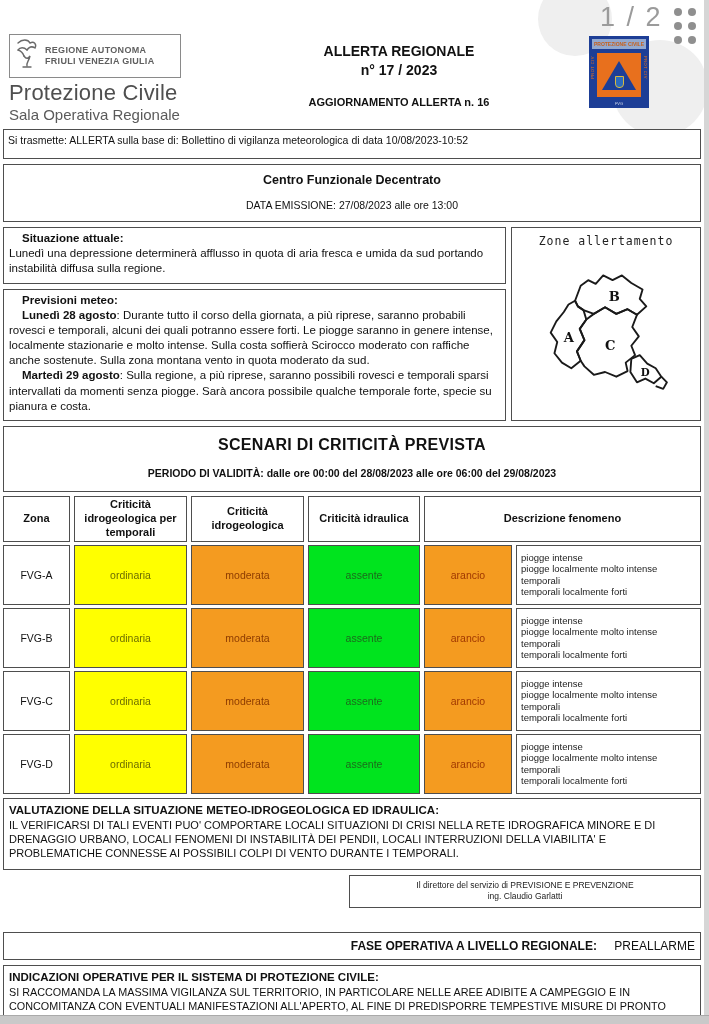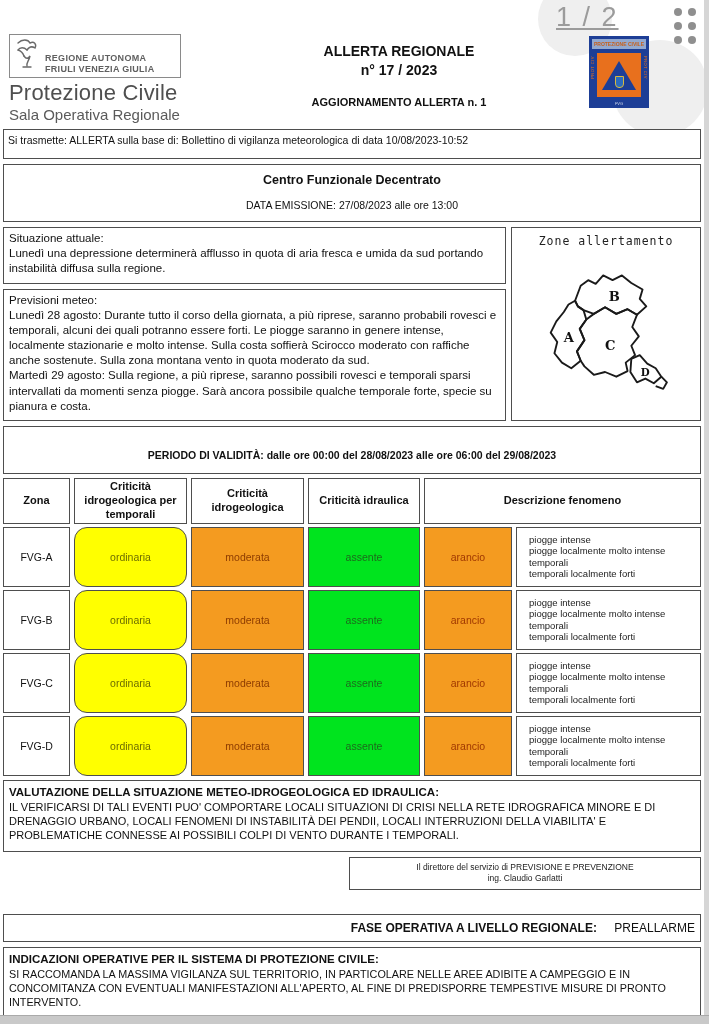--- a/index.html
+++ b/index.html
@@ -5,30 +5,30 @@
   * { margin:0; padding:0; box-sizing:border-box; }
   html,body { background:#e8e8e8; }
   body { font-family:"Liberation Sans","DejaVu Sans",sans-serif; color:#111; }
   .viewer { position:relative; width:709px; height:1024px; background:#ffffff; overflow:hidden; margin:0 auto; }
   .page-edge-right { position:absolute; top:0; right:0; width:5px; height:100%; background:#d6d6d6; }
   .page-edge-bottom { position:absolute; left:0; bottom:0; width:100%; height:9px; background:#c9c9c9; border-top:1px solid #aaa; }
   .bg-circle { position:absolute; border-radius:50%; background:#efefef; }
   .circle-1 { width:74px; height:74px; left:538px; top:-18px; }
   .circle-2 { width:96px; height:96px; left:612px; top:40px; }
 
-  .overlay-pages { position:absolute; left:556px; top:2px; font-size:27px; color:#9b9b9b; letter-spacing:2px; z-index:5;text-decoration:underline; }
+  .overlay-pages { position:absolute; left:600px; top:2px; font-size:27px; color:#9b9b9b; letter-spacing:2px; z-index:5; }
   .overlay-dots { position:absolute; left:674px; top:8px; display:grid; grid-template-columns:repeat(2,8px); grid-auto-rows:8px; gap:6px; z-index:5; }
   .overlay-dots span { width:8px; height:8px; border-radius:50%; background:#8f8f8f; }
 
   .page { position:absolute; left:0; top:0; width:704px; height:1015px; padding:34px 3px 0 3px; }
 
   
   .hdr { display:flex; justify-content:space-between; align-items:flex-start; padding:0 6px 6px 6px; }
   .org { width:200px; color:#5d5d5d; }
-  .org-box { display:flex; align-items:flex-end; border:1.5px solid #8a8a8a; width:172px; height:44px; padding:2px 4px; gap:5px; }
+  .org-box { display:flex; align-items:center; border:1.5px solid #8a8a8a; width:172px; height:44px; padding:2px 4px; gap:5px; }
   .org-lines { font-size:9px; font-weight:bold; letter-spacing:.3px; line-height:1.25; color:#606060; }
   .org-name { font-size:22px; color:#4f4f4f; margin-top:2px; letter-spacing:.2px; }
   .org-sub { font-size:15px; color:#5a5a5a; }
   .hdr-center { text-align:center; padding-top:8px; }
   .hdr-title { font-size:14px; font-weight:bold; line-height:1.35; }
   .hdr-update { font-size:11px; font-weight:bold; margin-top:16px; }
   .badge { position:relative; width:60px; height:72px; background:#1d3e96; margin-right:46px; margin-top:2px; z-index:4; }
   .badge-strip { position:absolute; top:3px; left:3px; right:3px; height:10px; background:#93a9cf; color:#c8601a; font-size:5px; font-weight:bold; text-align:center; line-height:10px; overflow:hidden; }
   .badge-orange { position:absolute; left:8px; top:17px; width:44px; height:44px; background:#e8701d; }
   .badge-tri { position:absolute; left:5px; top:8px; width:0; height:0; border-left:17px solid transparent; border-right:17px solid transparent; border-bottom:29px solid #1d3e96; }
@@ -45,43 +45,43 @@
   .trasmette { font-size:10.5px; padding:4px 4px 12px 4px; }
 
   .centro { text-align:center; padding:8px 10px 10px 10px; }
   .centro-t1 { font-size:12.5px; font-weight:bold; }
   .centro-t2 { font-size:11.5px; font-weight:bold; margin-top:13px; }
   .centro-t3 { font-size:10.5px; margin-top:12px; }
 
   .two-col { display:flex; gap:5px; align-items:stretch; }
   .left-col { flex:1; display:flex; flex-direction:column; gap:5px; }
   .tbox { padding:3px 5px 6px 5px; font-size:11.5px; line-height:1.32; }
-  .tbox .tt { font-weight:normal; }
+  .tbox .tt { font-weight:bold;margin-left:13px; }
   .tbox.grow { flex:1; }
   .map-box { width:190px; padding:6px 4px; }
   .map-title { text-align:center; font-size:11.5px; font-family:"DejaVu Sans Mono","Liberation Mono",monospace; letter-spacing:1px; color:#222; }
   .map-box svg { display:block; margin:4px auto 0 auto; }
 
   .scenari { text-align:center; padding:9px 8px 12px 8px; }
   .scenari-t { font-size:16px; font-weight:bold; letter-spacing:.3px; }
   .scenari-v { font-size:10.5px; font-weight:bold; margin-top:13px; }
 
   
   .tbl { display:flex; flex-direction:column; gap:3px; margin-top:4px; }
   .trow { display:flex; gap:4px; }
   .tc { border:1.5px solid #4e4e4e; display:flex; align-items:center; justify-content:center; text-align:center; background:#fff; }
   .c-zona  { width:67px; }
   .c-w1 { width:113px; }
   .c-w2 { width:113px; }
   .c-w3 { width:112px; }
   .c-stato { width:88px; }
-  .c-desc { flex:1; justify-content:flex-start; align-items:center; text-align:left; padding:3px 12px; }
+  .c-desc { flex:1; justify-content:flex-start; align-items:center; text-align:left; padding:3px 4px; }
   .th { font-weight:bold; font-size:11px; line-height:1.25; min-height:46px; }
   .td { min-height:60px; font-size:10.5px; }
-  .bg-yellow { background:#ffff00; color:#6e6e00;border-radius:13px; }
+  .bg-yellow { background:#ffff00; color:#6e6e00; }
   .bg-orange { background:#f49b20; color:#8d3c00; }
   .bg-green  { background:#00e41e; color:#1c6a1c; }
   .stato-txt { color:#a03800; }
   .desc-lines { font-size:9.5px; line-height:1.22; color:#222; }
 
   .valutazione { margin-top:4px; padding:4px 5px 8px 5px; font-size:11px; line-height:1.3; }
   .valutazione .tt { font-weight:bold; font-size:11.5px; }
 
   .firma { width:352px; margin:5px 0 0 auto; text-align:center; font-size:8.5px; line-height:1.35; padding:4px 2px; color:#222; }
 
@@ -131,21 +131,21 @@
         </div>
         <div class="org-name">Protezione Civile</div>
         <div class="org-sub">Sala Operativa Regionale</div>
       </div>
 
       <div class="hdr-center">
         <div class="hdr-title">
           <span>ALLERTA REGIONALE</span><br>
           <span>n° 17 / 2023</span>
         </div>
-        <div class="hdr-update">AGGIORNAMENTO ALLERTA n. 1</div>
+        <div class="hdr-update">AGGIORNAMENTO ALLERTA n. 16</div>
       </div>
 
       <div class="badge">
         <div class="badge-strip">PROTEZIONE CIVILE</div>
         <div class="badge-vtext l">PROT CIV</div>
         <div class="badge-vtext r">PROT CIV</div>
         <div class="badge-orange">
           <div class="badge-tri"></div>
           <div class="badge-shield"></div>
         </div>
@@ -188,20 +188,21 @@
               <text x="40" y="96">A</text>
               <text x="88" y="52">B</text>
               <text x="84" y="104">C</text>
               <text x="122" y="132" font-size="11">D</text>
             </g>
           </svg>
         </div>
       </div>
 
       <div class="bx scenari">
+        <div class="scenari-t">SCENARI DI CRITICITÀ PREVISTA</div>
         <div class="scenari-v">PERIODO DI VALIDITÀ: dalle ore 00:00 del 28/08/2023 alle ore 06:00 del 29/08/2023</div>
       </div>
     </div>
 
     <div class="tbl">
       <div class="trow">
         <div class="tc th c-zona">Zona</div>
         <div class="tc th c-w1">Criticità idrogeologica per temporali</div>
         <div class="tc th c-w2">Criticità idrogeologica</div>
         <div class="tc th c-w3">Criticità idraulica</div>

